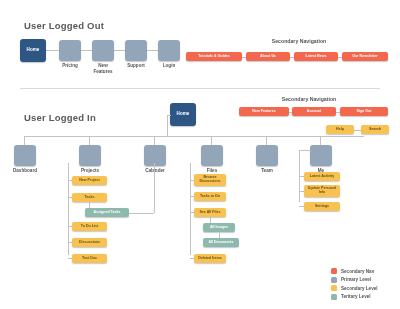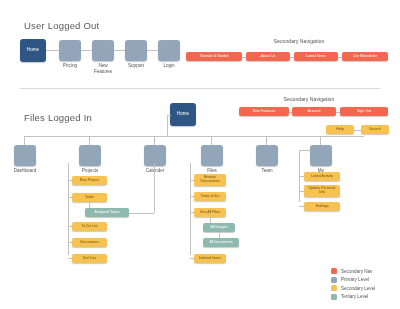--- a/index.html
+++ b/index.html
@@ -4,21 +4,21 @@
 <style>
   html,body{margin:0;padding:0;}
   body{
     width:400px;height:309px;
     background:#ffffff;
     font-family:"Liberation Sans","DejaVu Sans",sans-serif;
     color:#4a4a4a;
     overflow:hidden;
     position:relative;
   }
-  #canvas{position:relative;width:396px;height:309px;}
+  #canvas{position:relative;width:396px;height:309px;font-weight:bold;}
 
   
   .abs{position:absolute;}
 
   
   .section-title{
     font-size:9.5px;
     color:#5a5a5a;
     letter-spacing:.2px;
     white-space:nowrap;
@@ -116,21 +116,21 @@
 
   <div class="line-h" style="left:242px;top:57px;width:142px;"></div>
 
   <div class="node node-pill c-secnav abs" style="left:186px;top:52px;width:56px;">Tutorials &amp; Guides</div>
   <div class="node node-pill c-secnav abs" style="left:246px;top:52px;width:44px;">About Us</div>
   <div class="node node-pill c-secnav abs" style="left:294px;top:52px;width:44px;">Latest News</div>
   <div class="node node-pill c-secnav abs" style="left:342px;top:52px;width:46px;">Our Newsletter</div>
 
   <div class="divider" style="left:20px;top:88px;width:360px;"></div>
 
-  <div class="abs section-title" style="left:24px;top:112px;">Files Logged In</div>
+  <div class="abs section-title" style="left:24px;top:112px;">User Logged In</div>
 
   <div class="abs subsection-title" style="left:249px;top:96px;width:120px;">Secondary Navigation</div>
 
   <div class="line-h" style="left:288px;top:112px;width:76px;"></div>
 
   <div class="node node-pill c-secnav abs" style="left:239px;top:107px;width:50px;">New Features</div>
   <div class="node node-pill c-secnav abs" style="left:292px;top:107px;width:44px;">Account</div>
   <div class="node node-pill c-secnav abs" style="left:340px;top:107px;width:48px;">Sign Out</div>
 
   <div class="line-h" style="left:353px;top:130px;width:10px;"></div>

